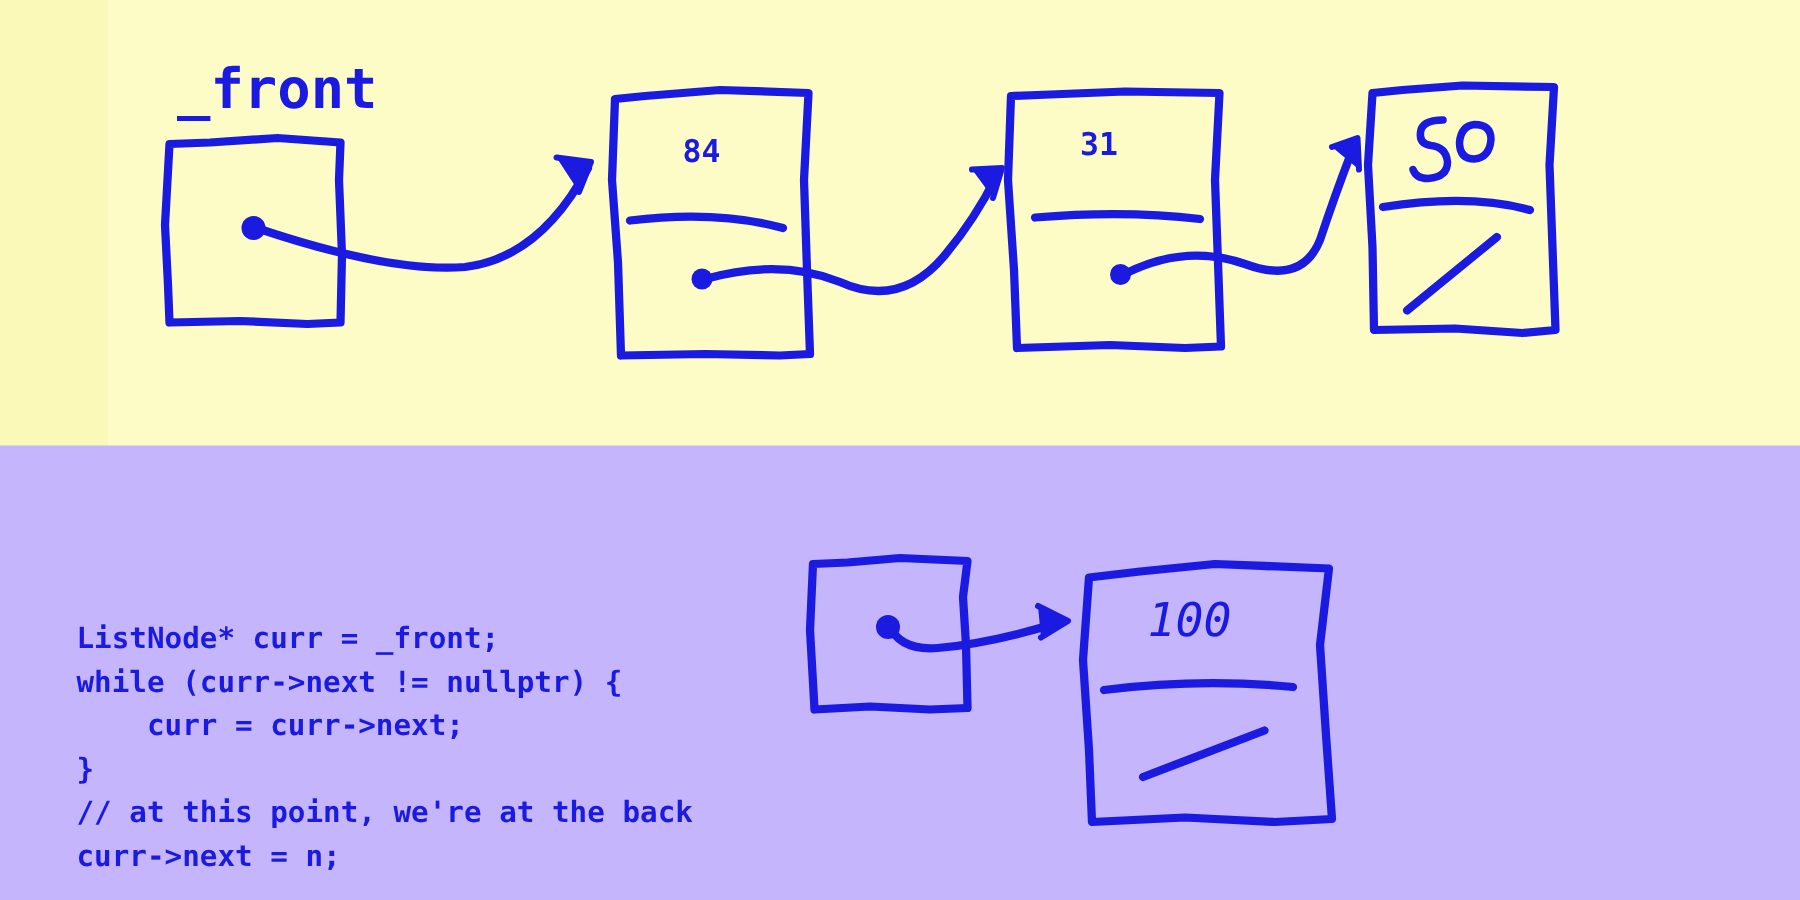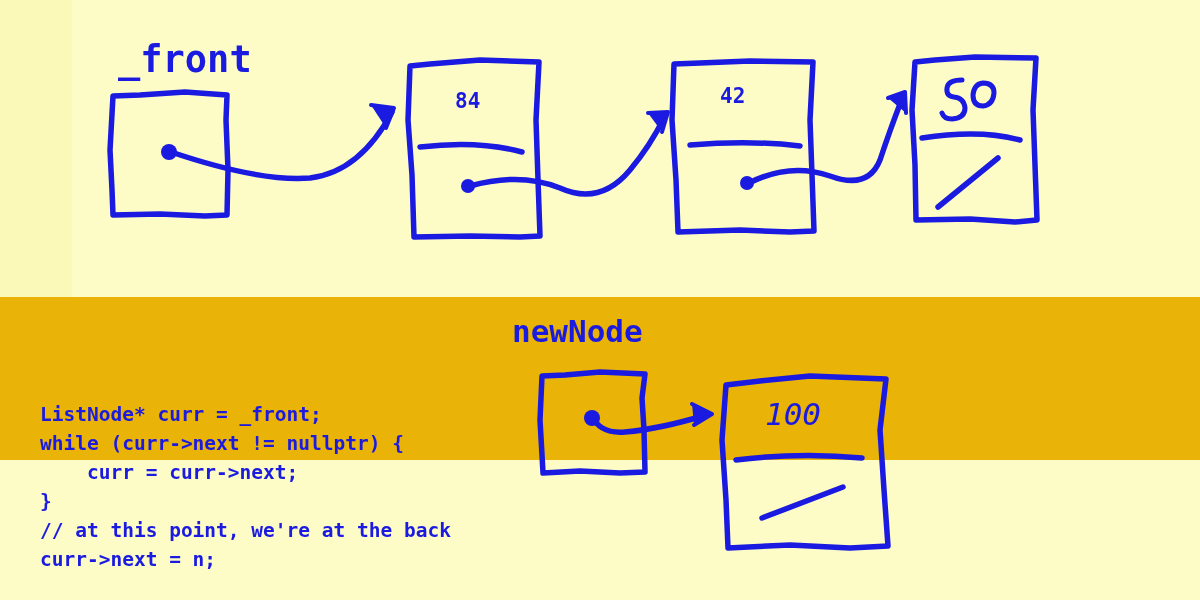--- a/index.html
+++ b/index.html
@@ -10,22 +10,22 @@
   body {
     width: 1200px;
     height: 600px;
     background: #fdfcc6;
     font-family: "DejaVu Sans Mono", monospace;
     overflow: hidden;
   }
   #stage {
     position: relative;
     width: 1200px;
-    height: 460px;
-    background: #eab308;
+    height: 600px;
+    background: #c4b5fd;
   }
   
   .bg-patch {
     position: absolute;
     left: 0;
     top: 0;
     width: 72px;
     height: 297px;
     background: #fbf9b8;
   }
@@ -90,21 +90,21 @@
   #code-block {
     position: absolute;
     left: 38px;
     top: 398px;
     color: #1a1ae0;
     font-family: "DejaVu Sans Mono", monospace;
     font-weight: bold;
     font-size: 19.5px;
     line-height: 29px;
     white-space: pre;
-    margin: 2px;
+    margin: 13px;
   }
 </style>
 </head>
 <body>
 
 <div id="stage">
 
   <div class="bg-patch"></div>
   <div class="bg-patch-2"></div>
 
@@ -171,25 +171,24 @@
         <circle cx="592" cy="418" r="8" fill="#1a1ae0" stroke="none"></circle>
         <path d="M592,416 Q600,434 625,432 Q660,429 706,415"></path>
         <path d="M692,404 L712,414 L694,425" fill="#1a1ae0" stroke="#1a1ae0" stroke-width="4"></path>
       </g>
 
     </g>
   </svg>
 
   <div class="label" id="front-label">_front</div>
 
-  <div class="label" id="newnode-label">newNode</div>
 
   <div class="node-value" id="value-84">84</div>
 
-  <div class="node-value" id="value-42">42</div>
+  <div class="node-value" id="value-42">31</div>
 
   <div class="node-value" id="value-100">100</div>
 
   <pre id="code-block">ListNode* curr = _front;
 while (curr-&gt;next != nullptr) {
     curr = curr-&gt;next;
 }
 // at this point, we're at the back
 curr-&gt;next = n;</pre>
 

